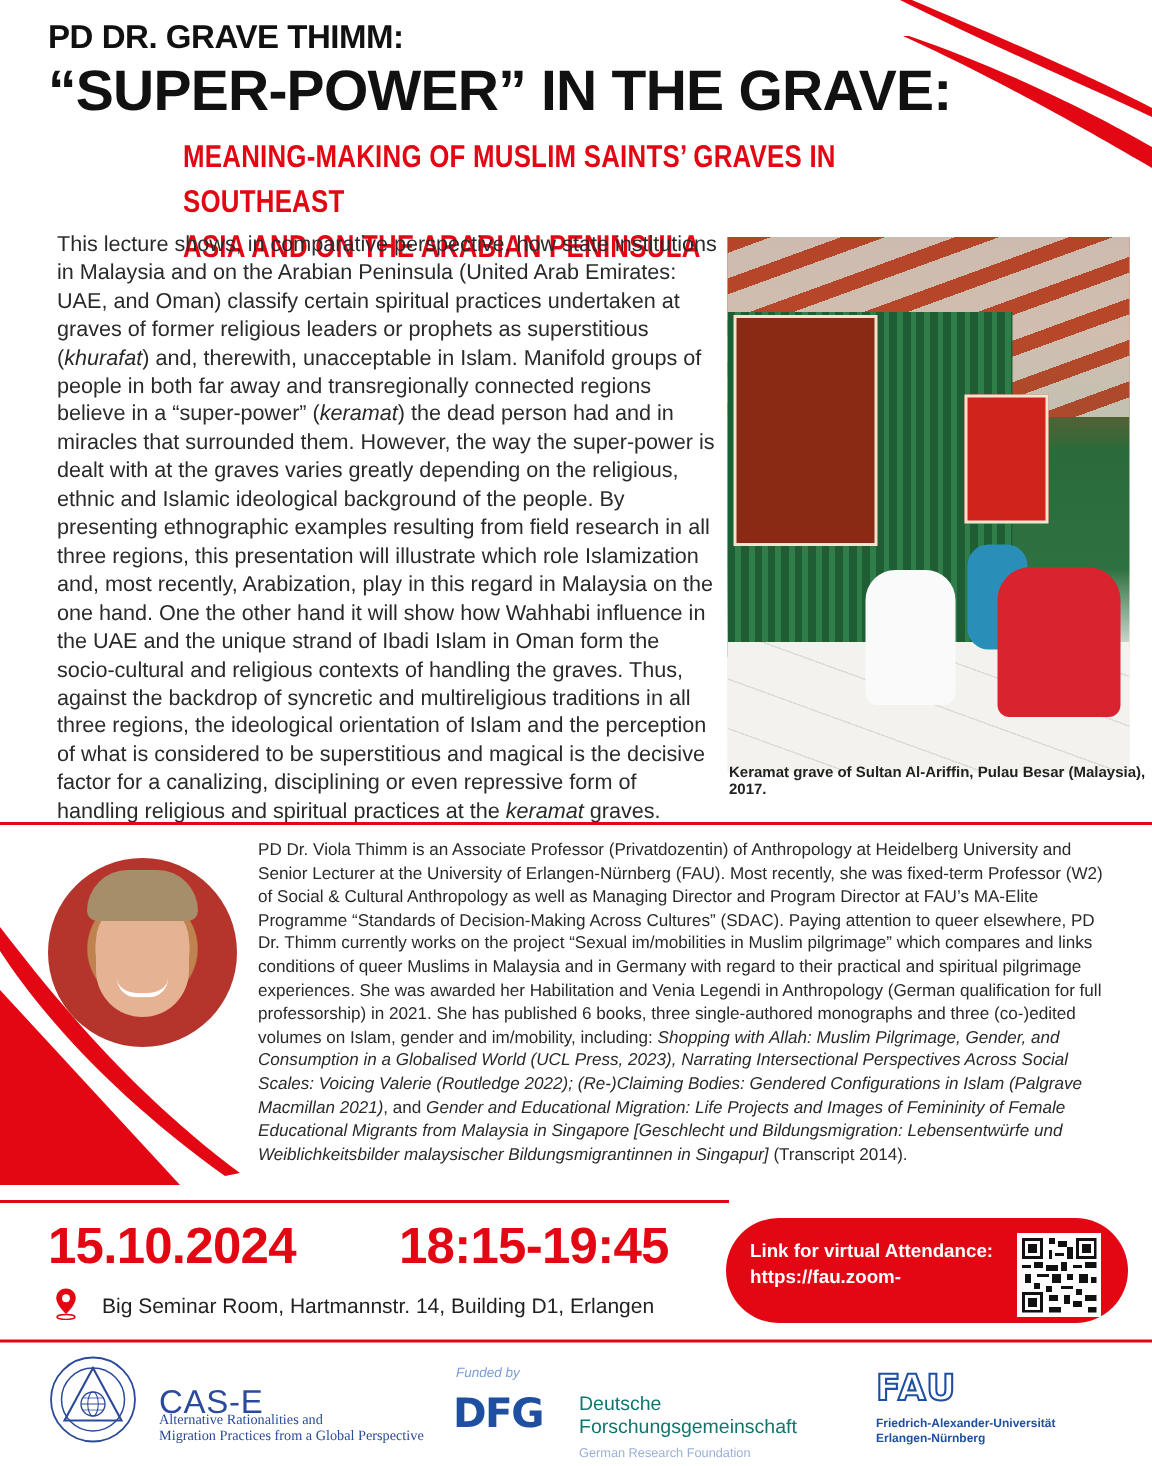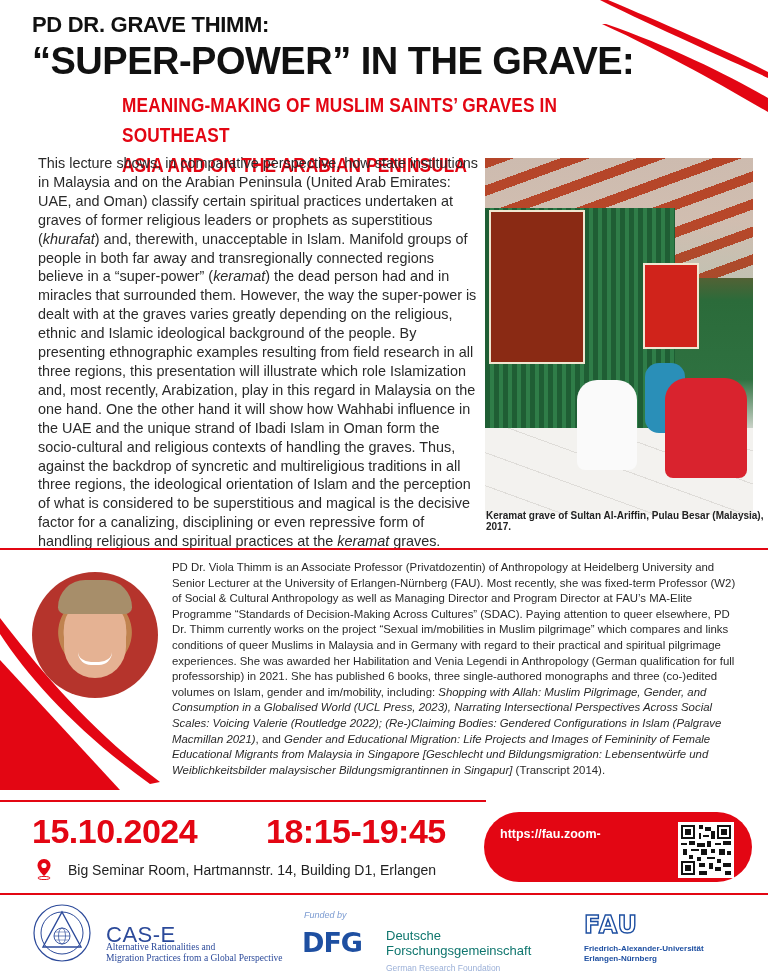--- a/index.html
+++ b/index.html
@@ -146,20 +146,21 @@
 
 <svg class="abs pin" viewBox="0 0 16 22">
   <path d="M8 1 C 4 1, 1.5 4, 1.5 7.5 C 1.5 12, 8 18, 8 18 C 8 18, 14.5 12, 14.5 7.5 C 14.5 4, 12 1, 8 1 Z" fill="#e30613"></path>
   <circle cx="8" cy="7.5" r="2.6" fill="#fff"></circle>
   <ellipse cx="8" cy="20" rx="6" ry="1.6" fill="none" stroke="#e30613" stroke-width="1"></ellipse>
 </svg>
 <div class="abs location">Big Seminar Room, Hartmannstr. 14,  Building D1, Erlangen</div>
 
 <div class="abs zoom-box"></div>
 <div class="abs zoom-text">
+  <div>Link for virtual Attendance:</div>
   <div>https://fau.zoom-</div>
 </div>
 <svg class="abs qr" viewBox="0 0 25 25" shape-rendering="crispEdges">
   <rect x="0" y="0" width="25" height="25" fill="#fff"></rect>
   <g fill="#111">
     <rect x="0" y="0" width="7" height="7"></rect>
       <rect x="1" y="1" width="5" height="5" fill="#fff"></rect>
       <rect x="2" y="2" width="3" height="3"></rect>
     <rect x="18" y="0" width="7" height="7"></rect>
       <rect x="19" y="1" width="5" height="5" fill="#fff"></rect>

